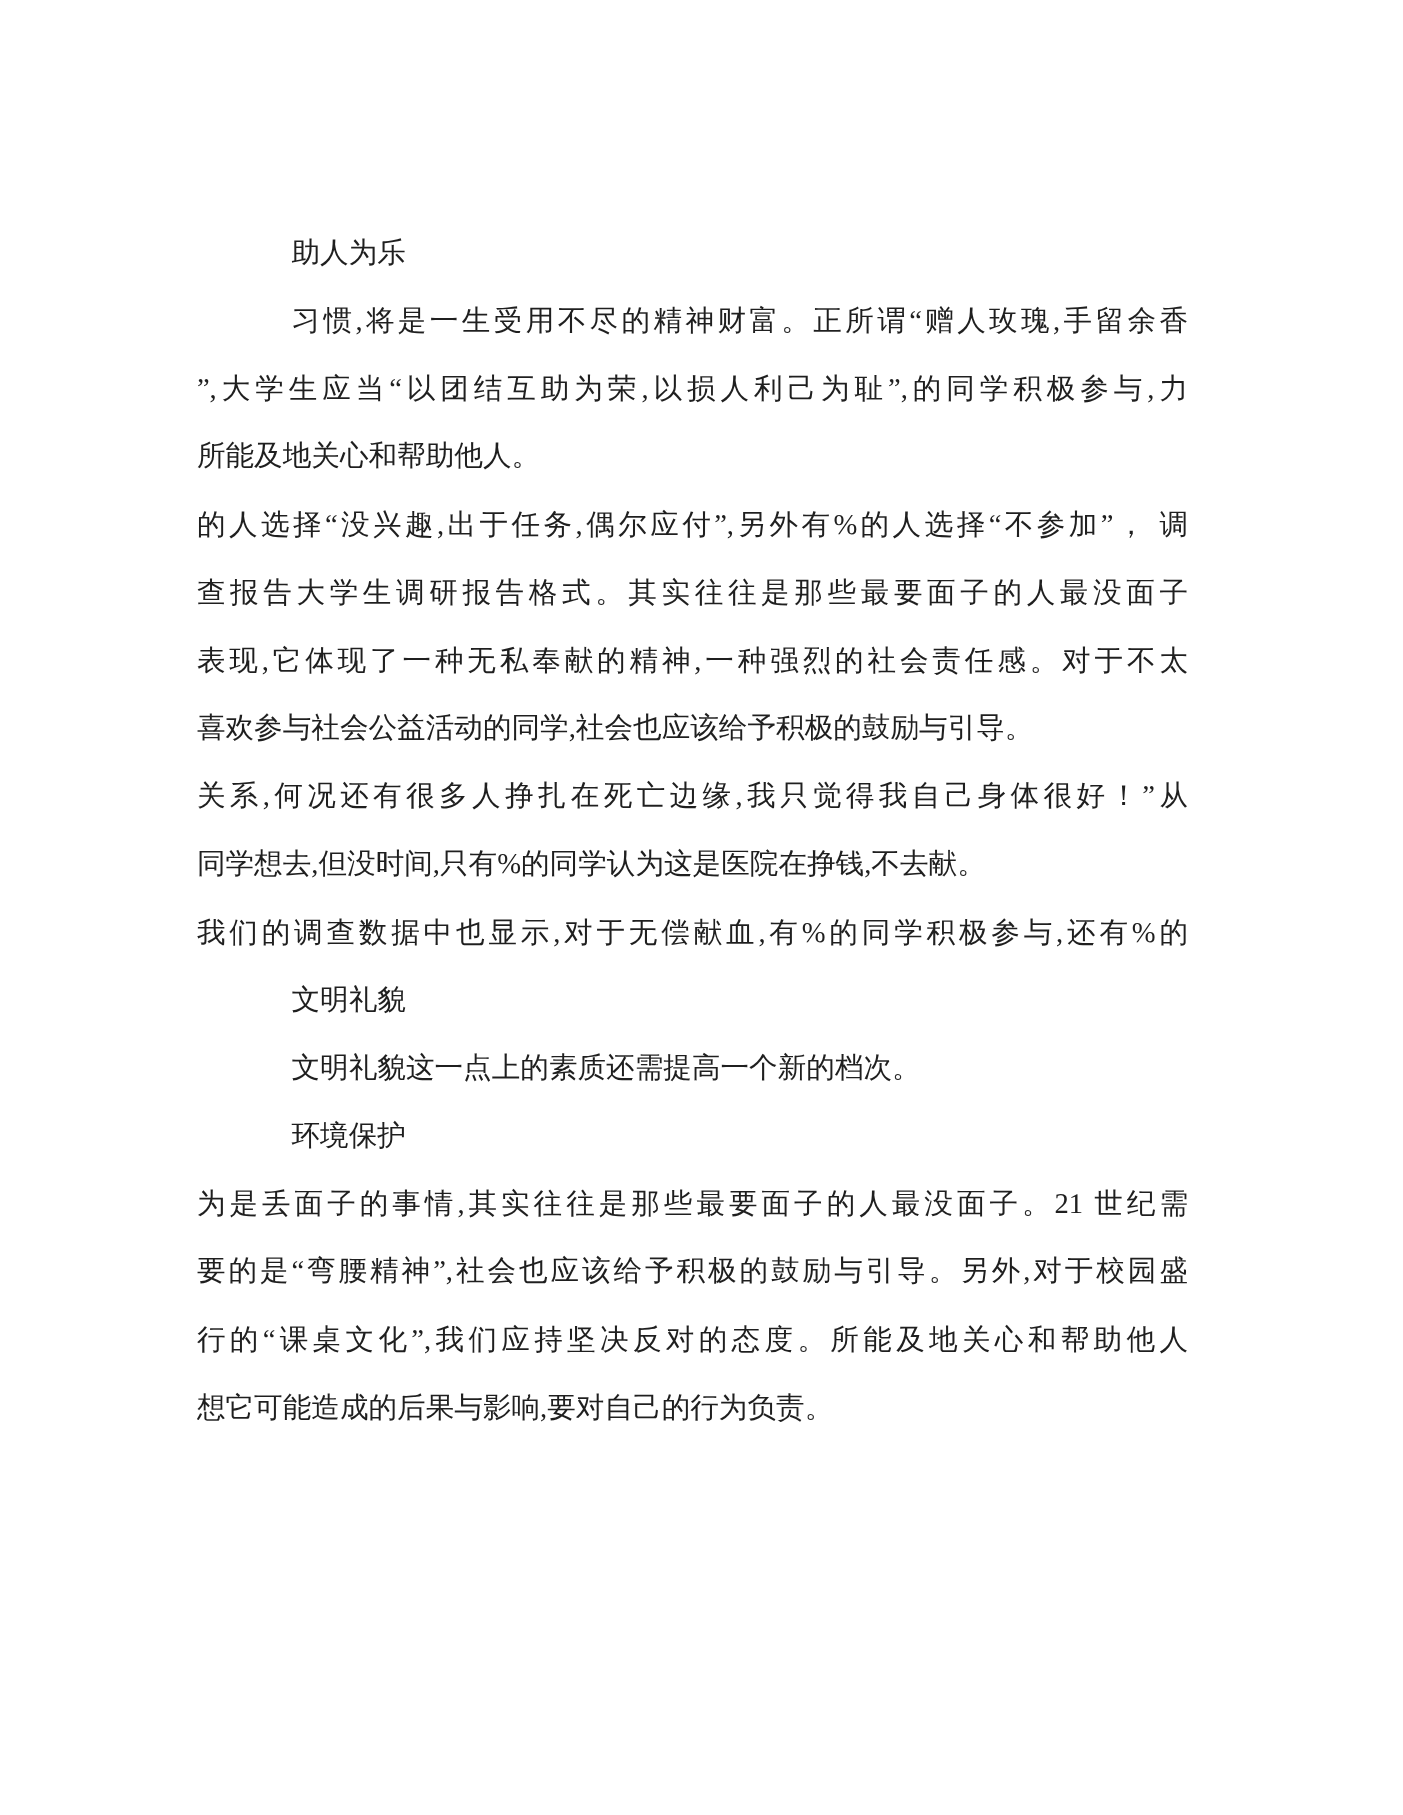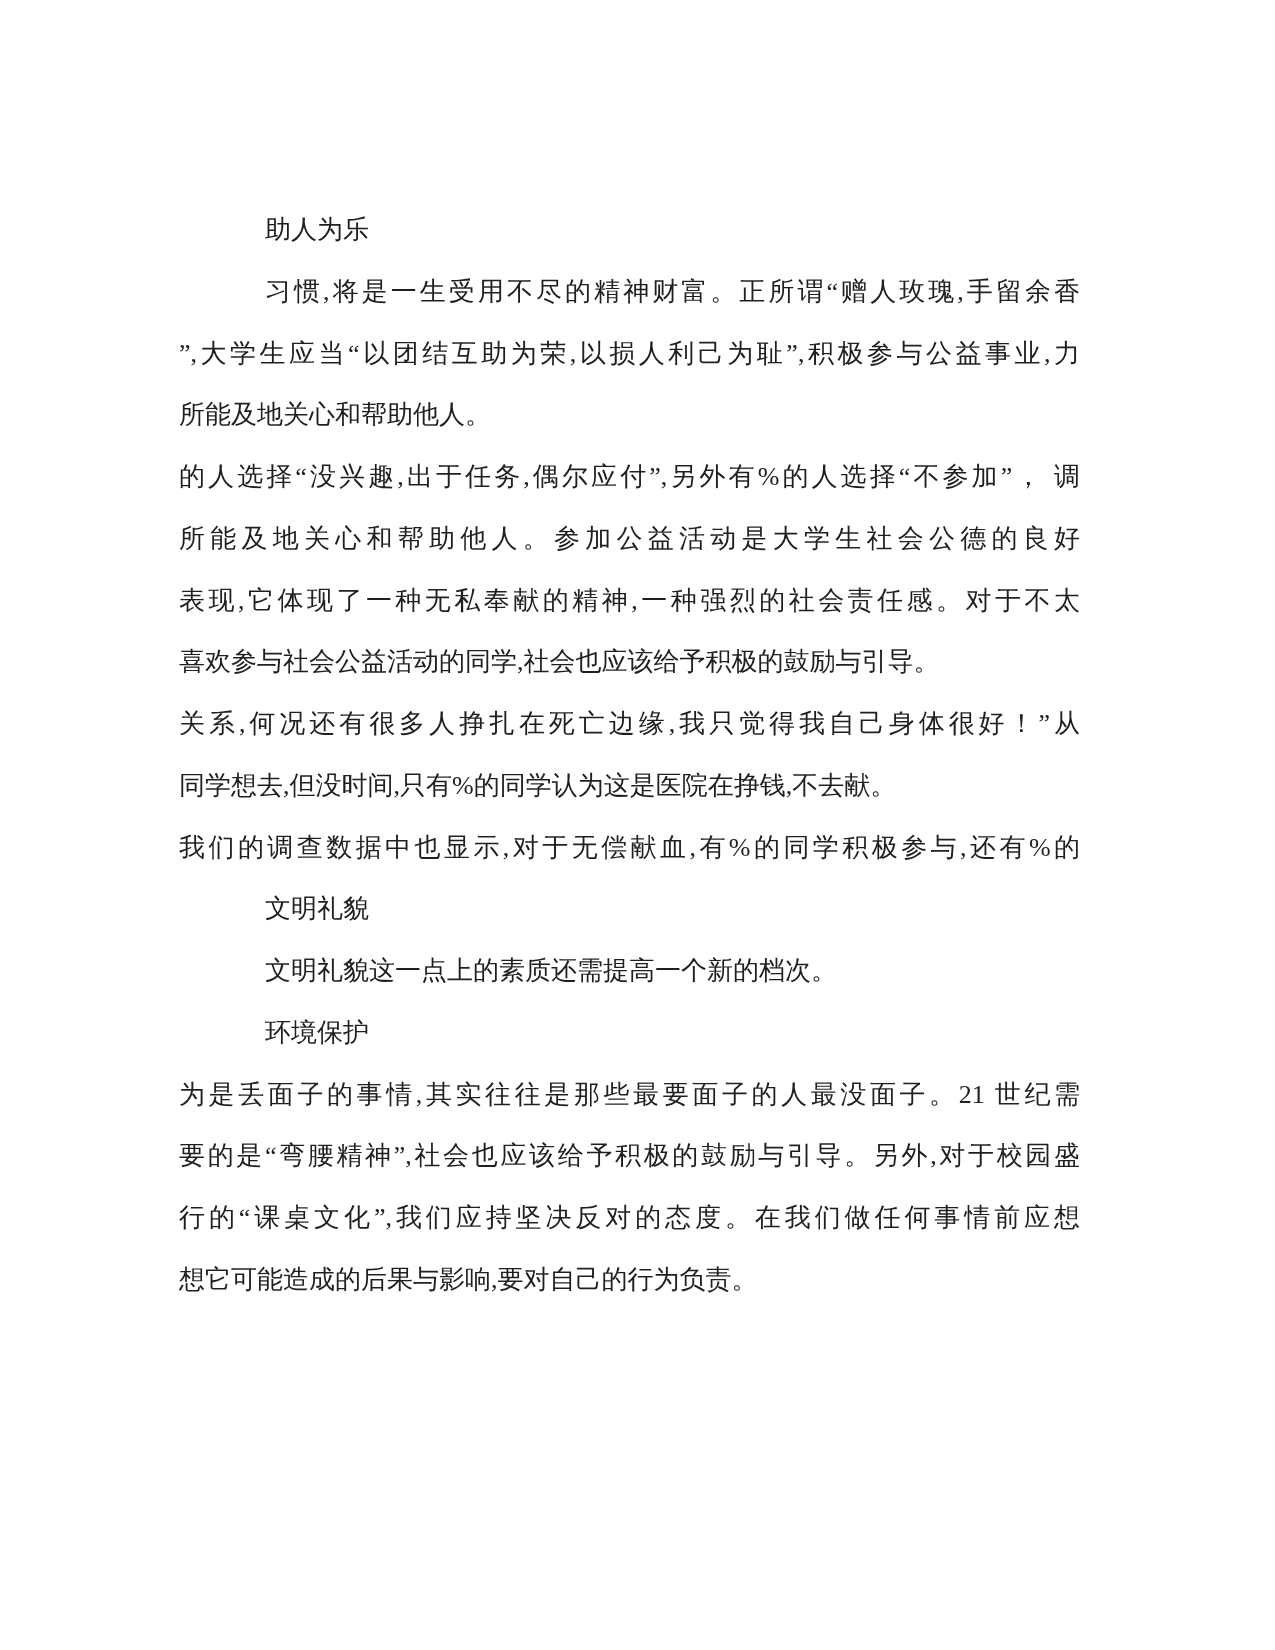--- a/index.html
+++ b/index.html
@@ -50,43 +50,43 @@
 </head>
 <body>
 
 <div class="page">
   <div class="doc">
       <div class="para">
         <div class="line first">助人为乐</div>
       </div>
       <div class="para">
         <div class="line first just">习惯,将是一生受用不尽的精神财富。正所谓“赠人玫瑰,手留余香</div>
-        <div class="line just">”,大学生应当“以团结互助为荣,以损人利己为耻”,积极参与公益事业,力</div>
+        <div class="line just">”,大学生应当“以团结互助为荣,以损人利己为耻”,的同学积极参与,力</div>
         <div class="line">所能及地关心和帮助他人。</div>
       </div>
       <div class="para">
         <div class="line just">的人选择“没兴趣,出于任务,偶尔应付”,另外有%的人选择“不参加”， 调</div>
-        <div class="line just">所能及地关心和帮助他人。参加公益活动是大学生社会公德的良好</div>
+        <div class="line just">查报告大学生调研报告格式。其实往往是那些最要面子的人最没面子</div>
         <div class="line just">表现,它体现了一种无私奉献的精神,一种强烈的社会责任感。对于不太</div>
         <div class="line">喜欢参与社会公益活动的同学,社会也应该给予积极的鼓励与引导。</div>
       </div>
       <div class="para">
         <div class="line just">关系,何况还有很多人挣扎在死亡边缘,我只觉得我自己身体很好！”从</div>
         <div class="line">同学想去,但没时间,只有%的同学认为这是医院在挣钱,不去献。</div>
         <div class="line just">我们的调查数据中也显示,对于无偿献血,有%的同学积极参与,还有%的</div>
       </div>
       <div class="para">
         <div class="line first">文明礼貌</div>
       </div>
       <div class="para">
         <div class="line first">文明礼貌这一点上的素质还需提高一个新的档次。</div>
       </div>
       <div class="para">
         <div class="line first">环境保护</div>
       </div>
       <div class="para">
         <div class="line just">为是丢面子的事情,其实往往是那些最要面子的人最没面子。21 世纪需</div>
         <div class="line just">要的是“弯腰精神”,社会也应该给予积极的鼓励与引导。另外,对于校园盛</div>
-        <div class="line just">行的“课桌文化”,我们应持坚决反对的态度。在我们做任何事情前应想</div>
+        <div class="line just">行的“课桌文化”,我们应持坚决反对的态度。所能及地关心和帮助他人</div>
         <div class="line">想它可能造成的后果与影响,要对自己的行为负责。</div>
       </div>
     </div>
 </div>
 
 </body></html>

